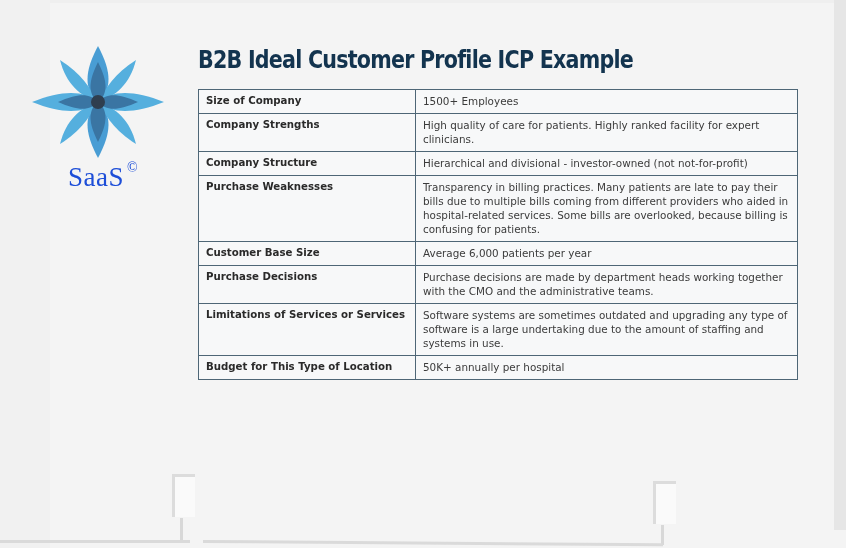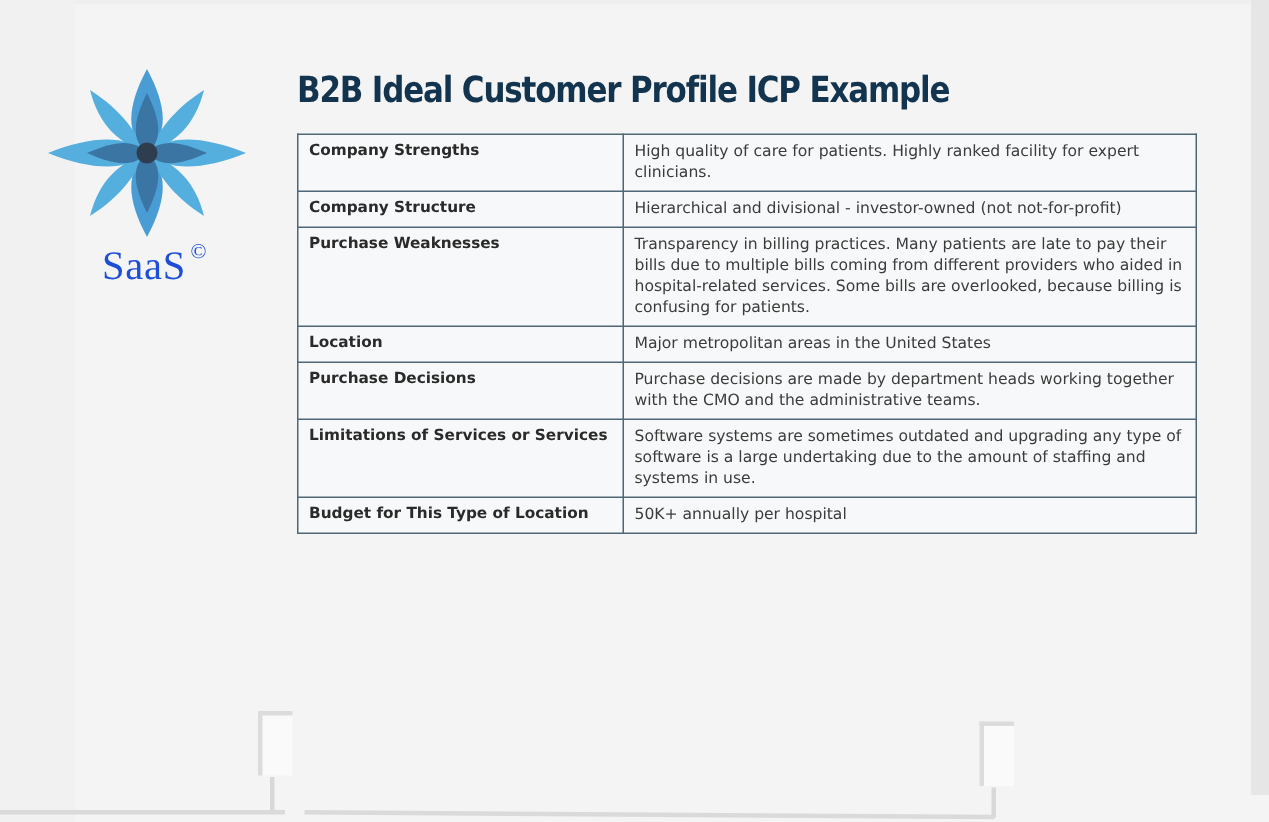--- a/index.html
+++ b/index.html
@@ -54,34 +54,38 @@
     <circle cx="0" cy="0" r="7" fill="#0d1f33"></circle>
   </g>
 </svg>
 <div class="logo-text"><span>SaaS</span><sup>©</sup></div>
 
 <div class="title">B2B Ideal Customer Profile ICP Example</div>
 
 <table class="icp">
   <tbody>
     <tr>
+        <td class="k">Size of Company</td>
+        <td class="v">1500+ Employees</td>
+      </tr>
+    <tr>
         <td class="k">Company Strengths</td>
         <td class="v">High quality of care for patients. Highly ranked facility for expert clinicians.</td>
       </tr>
     <tr>
         <td class="k">Company Structure</td>
         <td class="v">Hierarchical and divisional - investor-owned (not not-for-profit)</td>
       </tr>
     <tr>
         <td class="k">Purchase Weaknesses</td>
         <td class="v">Transparency in billing practices. Many patients are late to pay their bills due to multiple bills coming from different providers who aided in hospital-related services. Some bills are overlooked, because billing is confusing for patients.</td>
       </tr>
     <tr>
-        <td class="k">Location</td>
-        <td class="v">Major metropolitan areas in the United States</td>
+        <td class="k">Customer Base Size</td>
+        <td class="v">Average 6,000 patients per year</td>
       </tr>
     <tr>
         <td class="k">Purchase Decisions</td>
         <td class="v">Purchase decisions are made by department heads working together with the CMO and the administrative teams.</td>
       </tr>
     <tr>
         <td class="k">Limitations of Services or Services</td>
         <td class="v">Software systems are sometimes outdated and upgrading any type of software is a large undertaking due to the amount of staffing and systems in use.</td>
       </tr>
     <tr>

